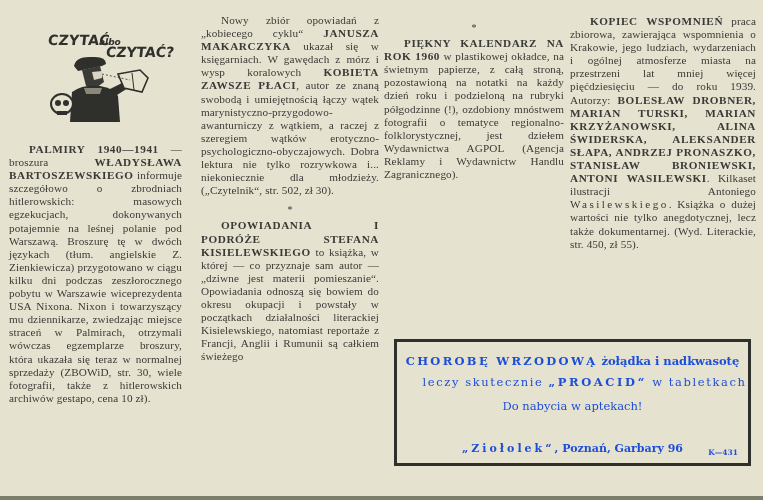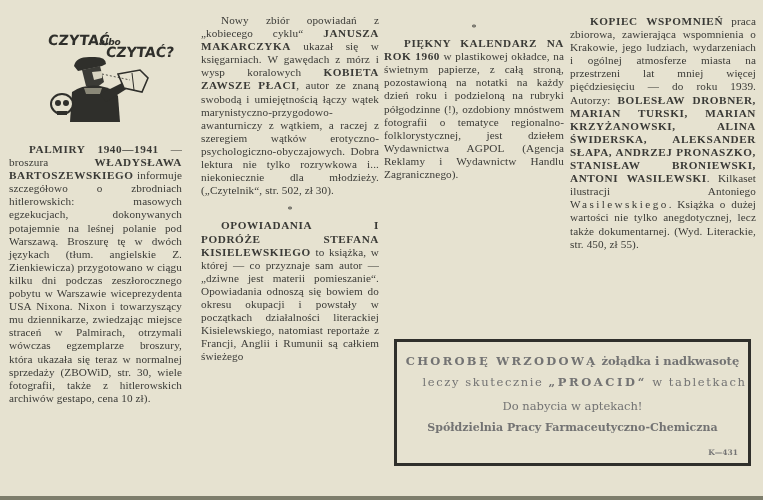--- a/index.html
+++ b/index.html
@@ -23,21 +23,21 @@
   .star { text-align: center; font-size: 10px; margin: 6px 0 3px 0; }
   .logo { position: absolute; left: 44px; top: 26px; width: 120px; height: 100px; }
   .logo-title { position: absolute; font-family: "DejaVu Sans", sans-serif; font-weight: bold; color: #2f2f2b; }
   .logo-t1 { left: 4px; top: 6px; font-size: 14px; letter-spacing: 0.3px; transform: skewX(-6deg); }
   .logo-a1 { left: 55px; top: 11px; font-size: 9px; font-style: italic; font-weight: bold; }
   .logo-a2 { left: 43px; top: 31px; font-size: 9px; font-style: italic; font-weight: normal; }
   .logo-t2 { left: 62px; top: 18px; font-size: 14px; transform: skewX(-6deg); }
   .ad {
     position: absolute; left: 394px; top: 339px; width: 357px; height: 127px;
     border: 3px solid #2f2f2b; box-sizing: border-box;
-    font-family: "DejaVu Serif", serif; color: #737373;
+    font-family: "DejaVu Serif", serif; color: #1d4ed8;
   }
   .ad-line { position: absolute; left: 0; width: 100%; text-align: center; white-space: nowrap; }
   .ad-l1 { top: 12px; font-size: 11.5px; font-weight: bold; }
   .ad-l1 .sp { letter-spacing: 2.3px; }
   .ad-l2 { top: 33px; font-size: 11.5px; letter-spacing: 1.6px; padding-left: 12px; }
   .ad-l2 b { letter-spacing: 2.6px; }
   .ad-l3 { top: 57px; font-size: 11.5px; text-align: center; }
   .ad-l4 { top: 79px; font-size: 11px; font-weight: bold; }
   .ad-l5 { top: 100px; font-size: 11px; font-weight: bold; }
   .ad-l5 .sp { letter-spacing: 3px; }
@@ -93,18 +93,18 @@
   </div>
 
   <div class="col col4">
     <p class="ind"><span class="caps">KOPIEC WSPOMNIEŃ</span><span> praca zbiorowa, zawierająca wspomnienia o Krakowie, jego ludziach, wydarzeniach i ogólnej atmosferze miasta na przestrzeni lat mniej więcej pięćdziesięciu — do roku 1939. Autorzy: </span><span class="caps">BOLESŁAW DROBNER, MARIAN TURSKI, MARIAN KRZYŻANOWSKI, ALINA ŚWIDERSKA, ALEKSANDER SŁAPA, ANDRZEJ PRONASZKO, STANISŁAW BRONIEWSKI, ANTONI WASILEWSKI</span><span>. Kilkaset ilustracji Antoniego </span><span class="spaced">Wasilewskiego</span><span>. Książka o dużej wartości nie tylko anegdotycznej, lecz także dokumentarnej. (Wyd. Literackie, str. 450, zł 55).</span></p>
   </div>
 
   <div class="ad">
     <div class="ad-line ad-l1"><span class="sp">CHOROBĘ WRZODOWĄ</span><span> żołądka i nadkwasotę</span></div>
     <div class="ad-line ad-l2"><span>leczy skutecznie </span><b>„PROACID“</b><span> w tabletkach</span></div>
     <div class="ad-line ad-l3">Do nabycia w aptekach!</div>
-    <div class="ad-line ad-l4">Spółdzielnia Pracy Farmaceutyczno-Chemiczna</div>
+    <div class="ad-line ad-l5"><span class="sp">„Ziołolek“</span><span>, Poznań, Garbary 96</span></div>
     <div class="ad-code">K—431</div>
   </div>
 
   <div class="bottom-strip"></div>
 </div>
 
 </body></html>

